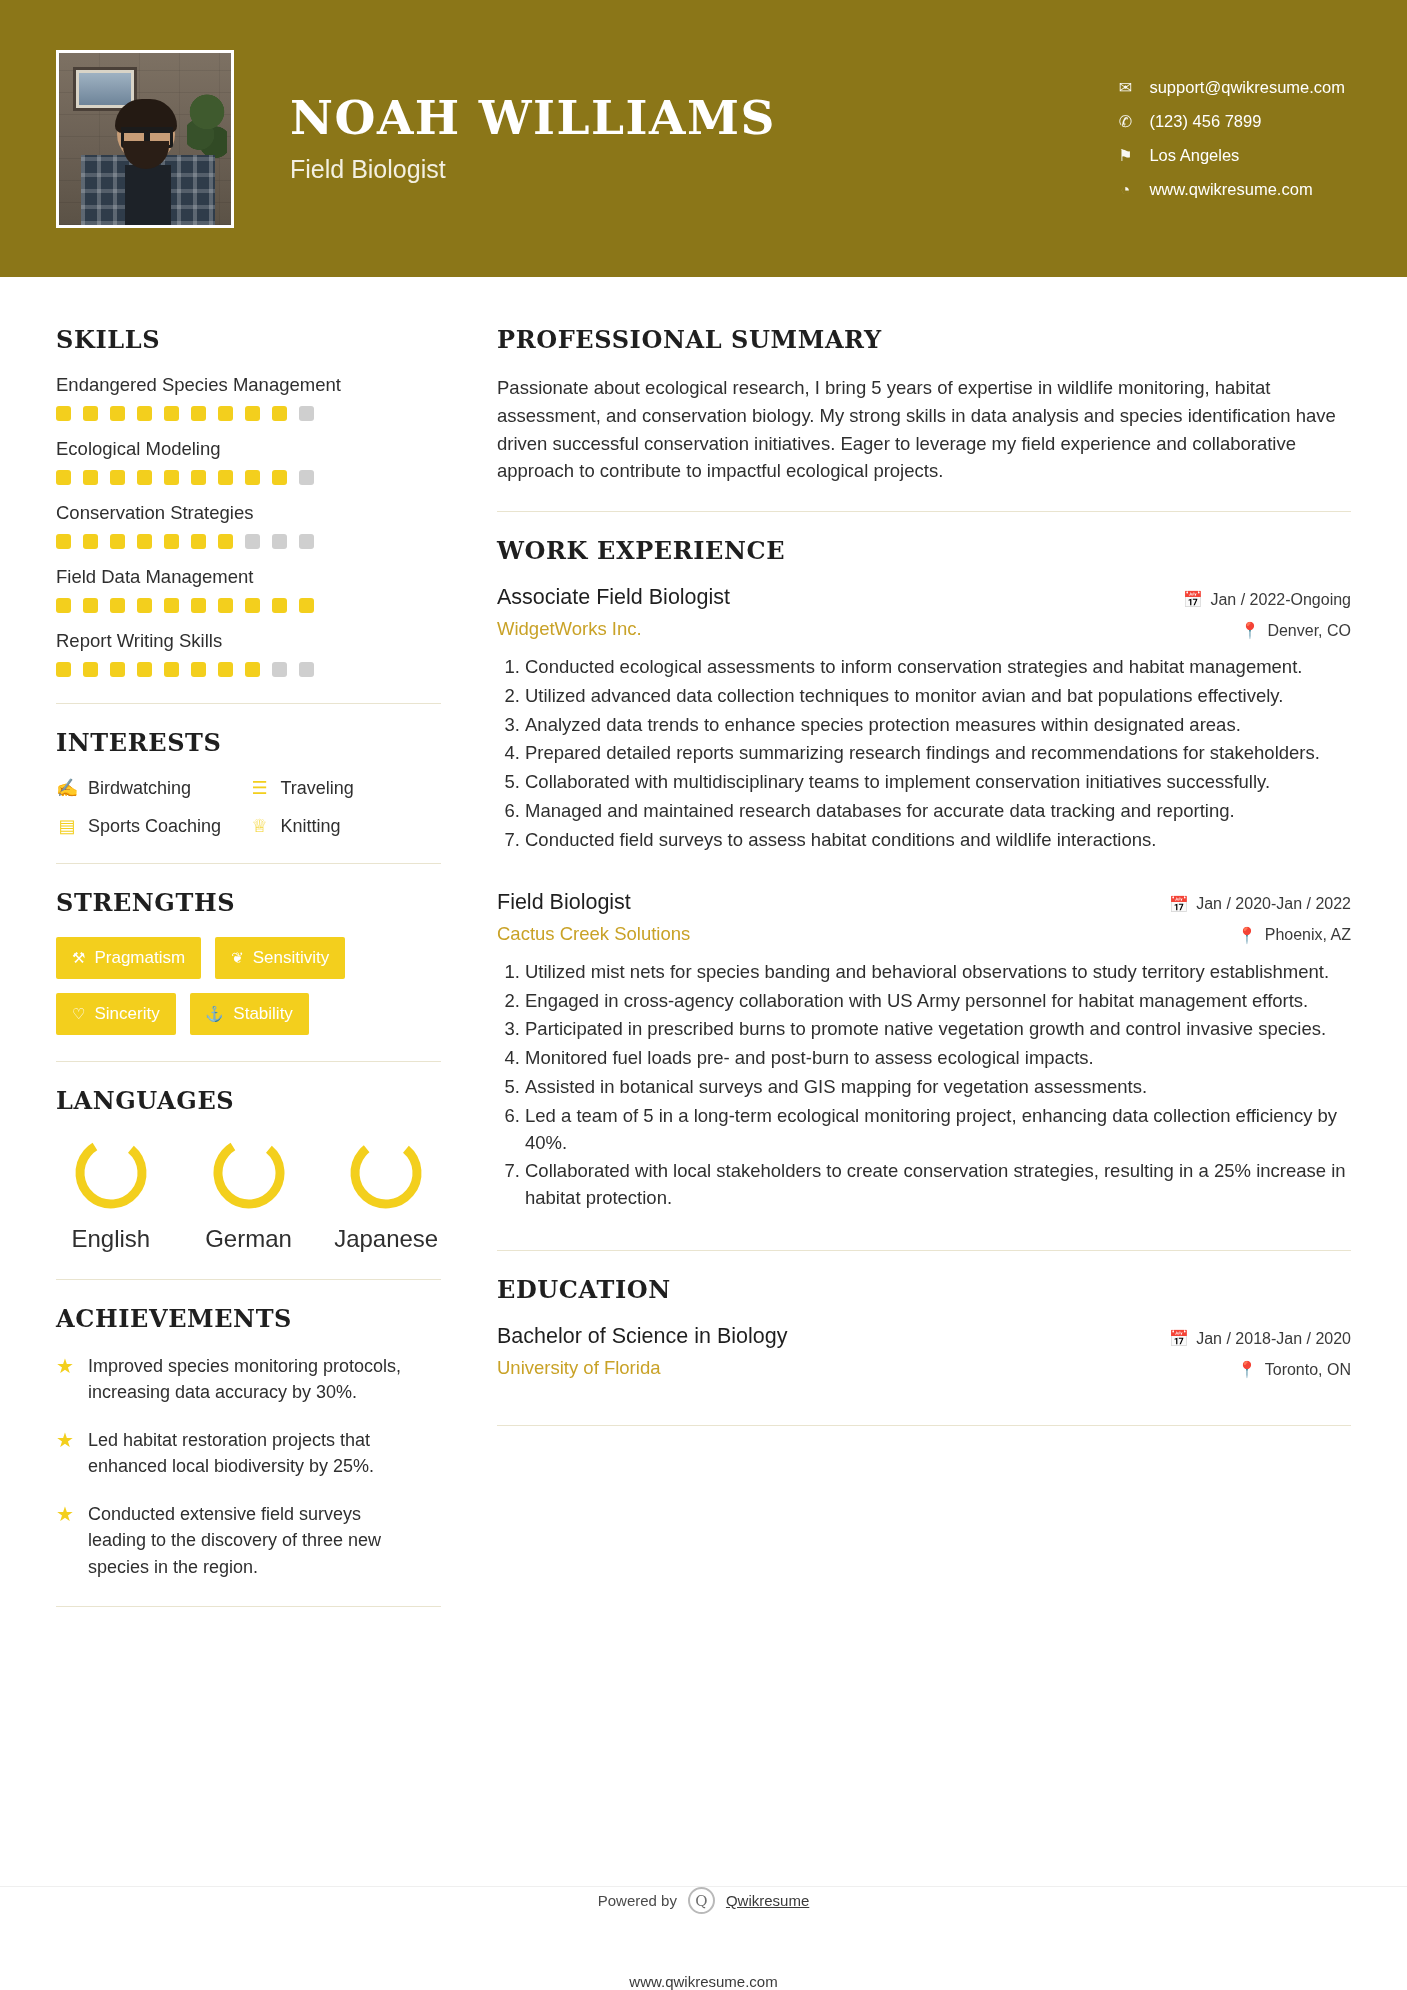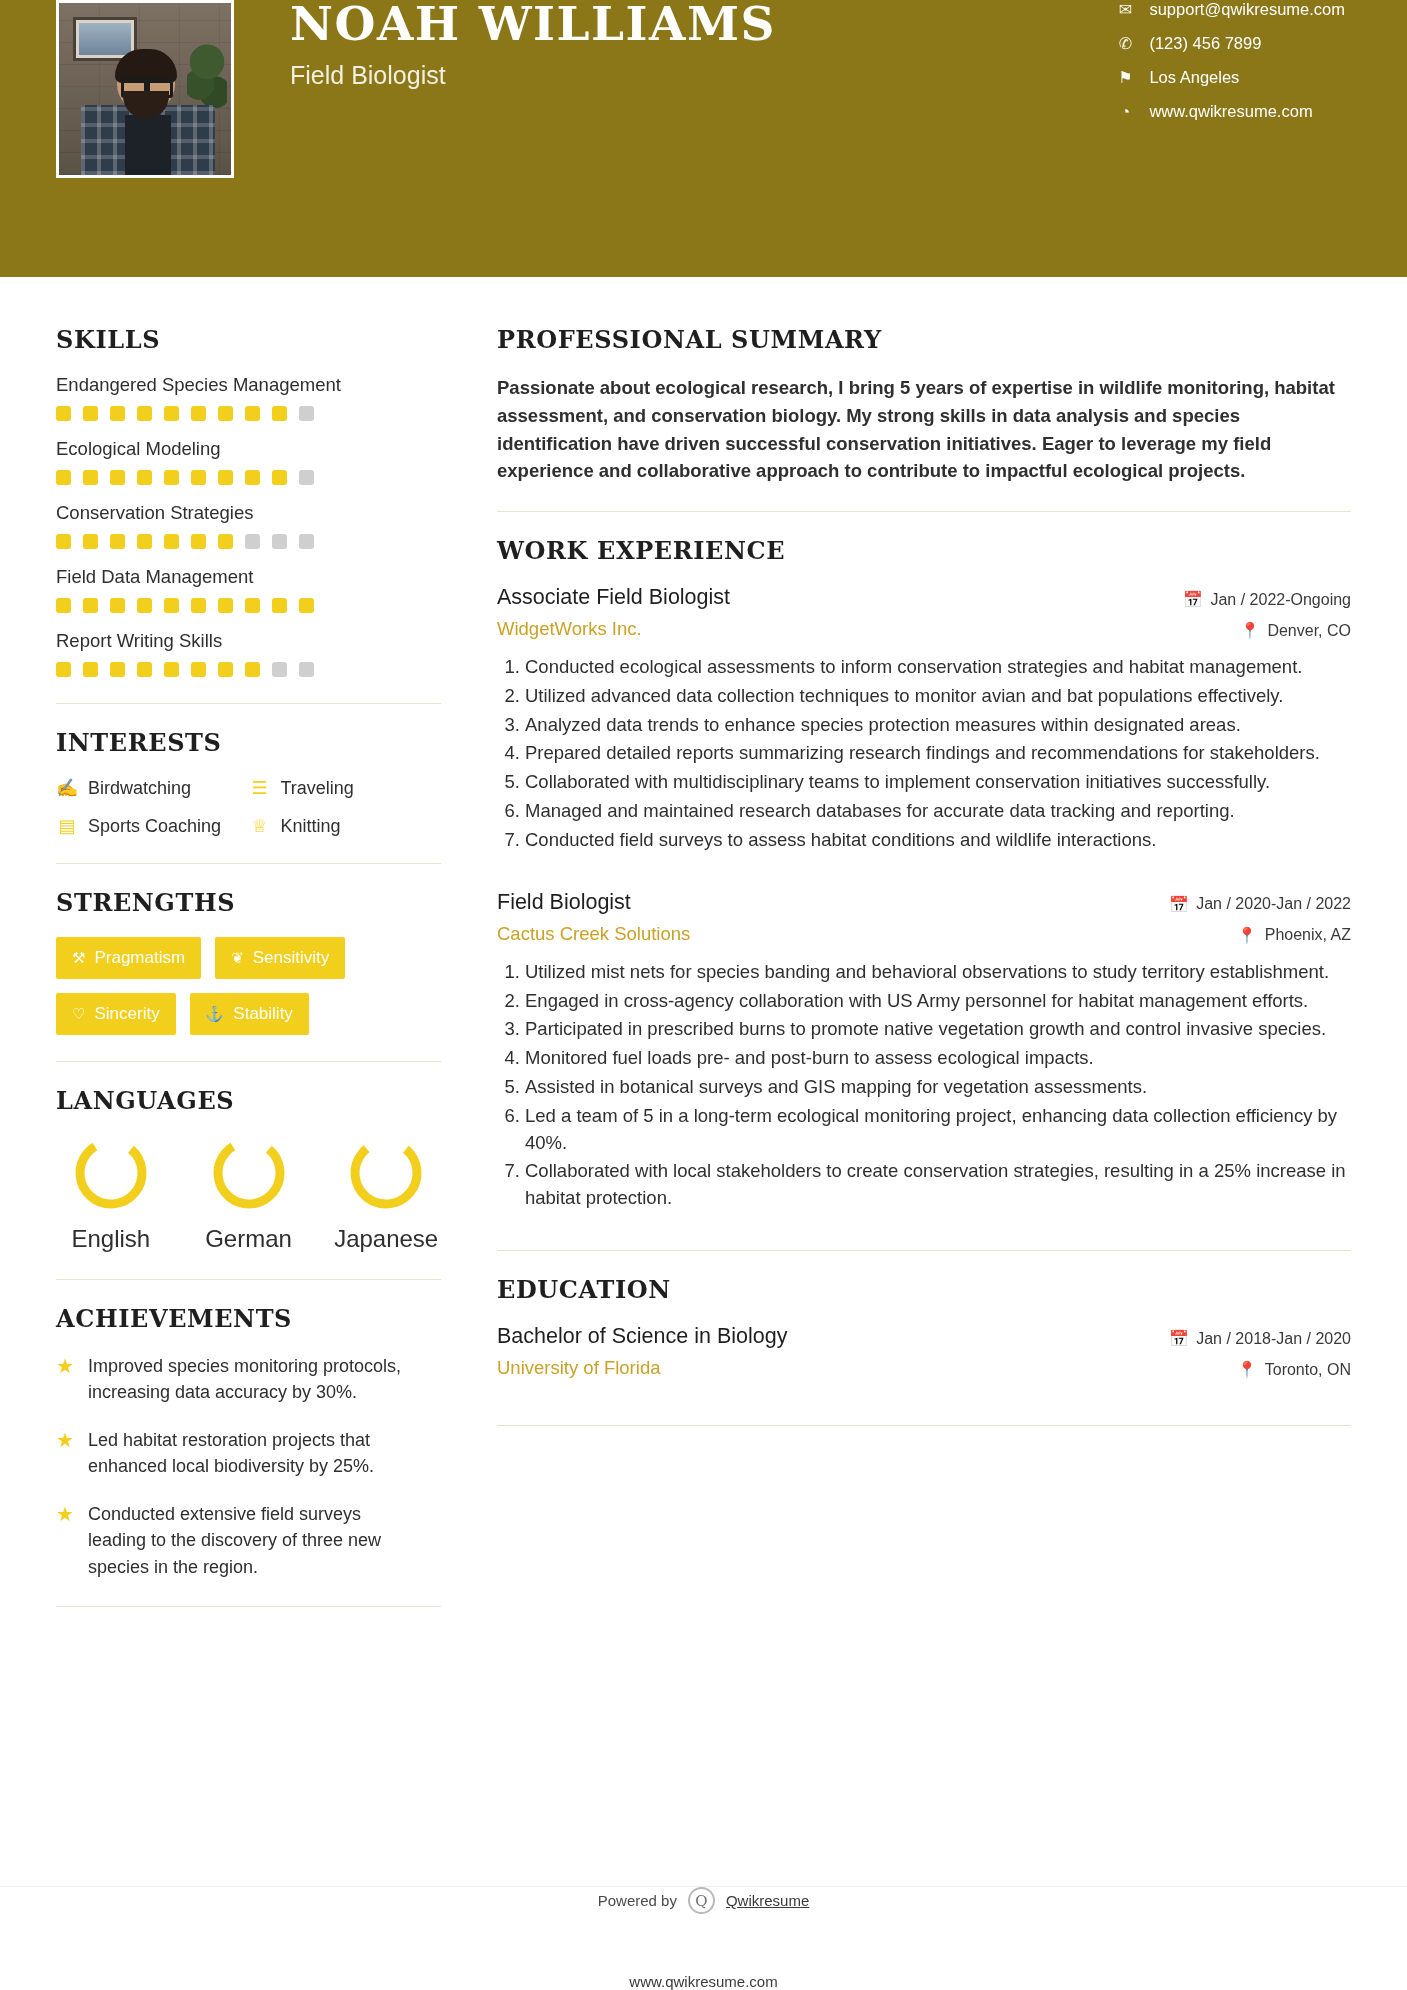--- a/index.html
+++ b/index.html
@@ -12,21 +12,21 @@
     color: #2b2b2b;
     overflow: hidden;
   }
   .page { position: relative; width: 1407px; height: 1990px; background:#fff; }
 
   
   .header {
     background: #8b7618;
     height: 277px;
     display: flex;
-    align-items: flex-start;
+    align-items: center;
     padding: 0 56px;
     position: relative;
   }
   .photo {
     width: 178px; height: 178px;
     border: 3px solid #ffffff;
     background: #6e6352;
     overflow: hidden;
     position: relative;
     flex: 0 0 auto;
@@ -139,21 +139,21 @@
   .ring { width: 76px; height:76px; margin: 0 auto; position: relative; }
   .ring svg { display:block; }
   .lang-name { margin-top: 14px; font-size: 24px; color:#2f2f2f; }
 
   
   .ach { display:flex; gap: 14px; margin-bottom: 22px; }
   .ach .star { color:#f3cf1d; font-size: 20px; flex:0 0 auto; line-height: 1.3; }
   .ach .txt { font-size: 18px; line-height: 1.45; color:#2f2f2f; max-width: 330px; }
 
   
-  .summary { font-size: 18.5px; line-height: 1.5; color:#2f2f2f;font-weight:bold; }
+  .summary { font-size: 18.5px; line-height: 1.5; color:#2f2f2f; }
   .job { margin-bottom: 10px; }
   .job-head { display:flex; justify-content: space-between; align-items: flex-end; }
   .job-title { font-size: 21.5px; color:#1f1f1f; }
   .job-company { font-size: 18.5px; color:#c9a227; margin-top: 8px; }
   .job-meta { text-align:right; font-size: 16px; color:#3a3a3a; }
   .job-meta .row { display:flex; justify-content:flex-end; align-items:center; gap:7px; }
   .job-meta .row + .row { margin-top: 12px; }
   ol.bullets { margin: 14px 0 0 0; padding-left: 28px; }
   ol.bullets li { font-size: 18.5px; line-height: 1.45; color:#2f2f2f; margin-bottom: 2px; }
   .edu-desc { font-size: 18.5px; line-height: 1.45; color:#2f2f2f; margin-top: 12px; }

